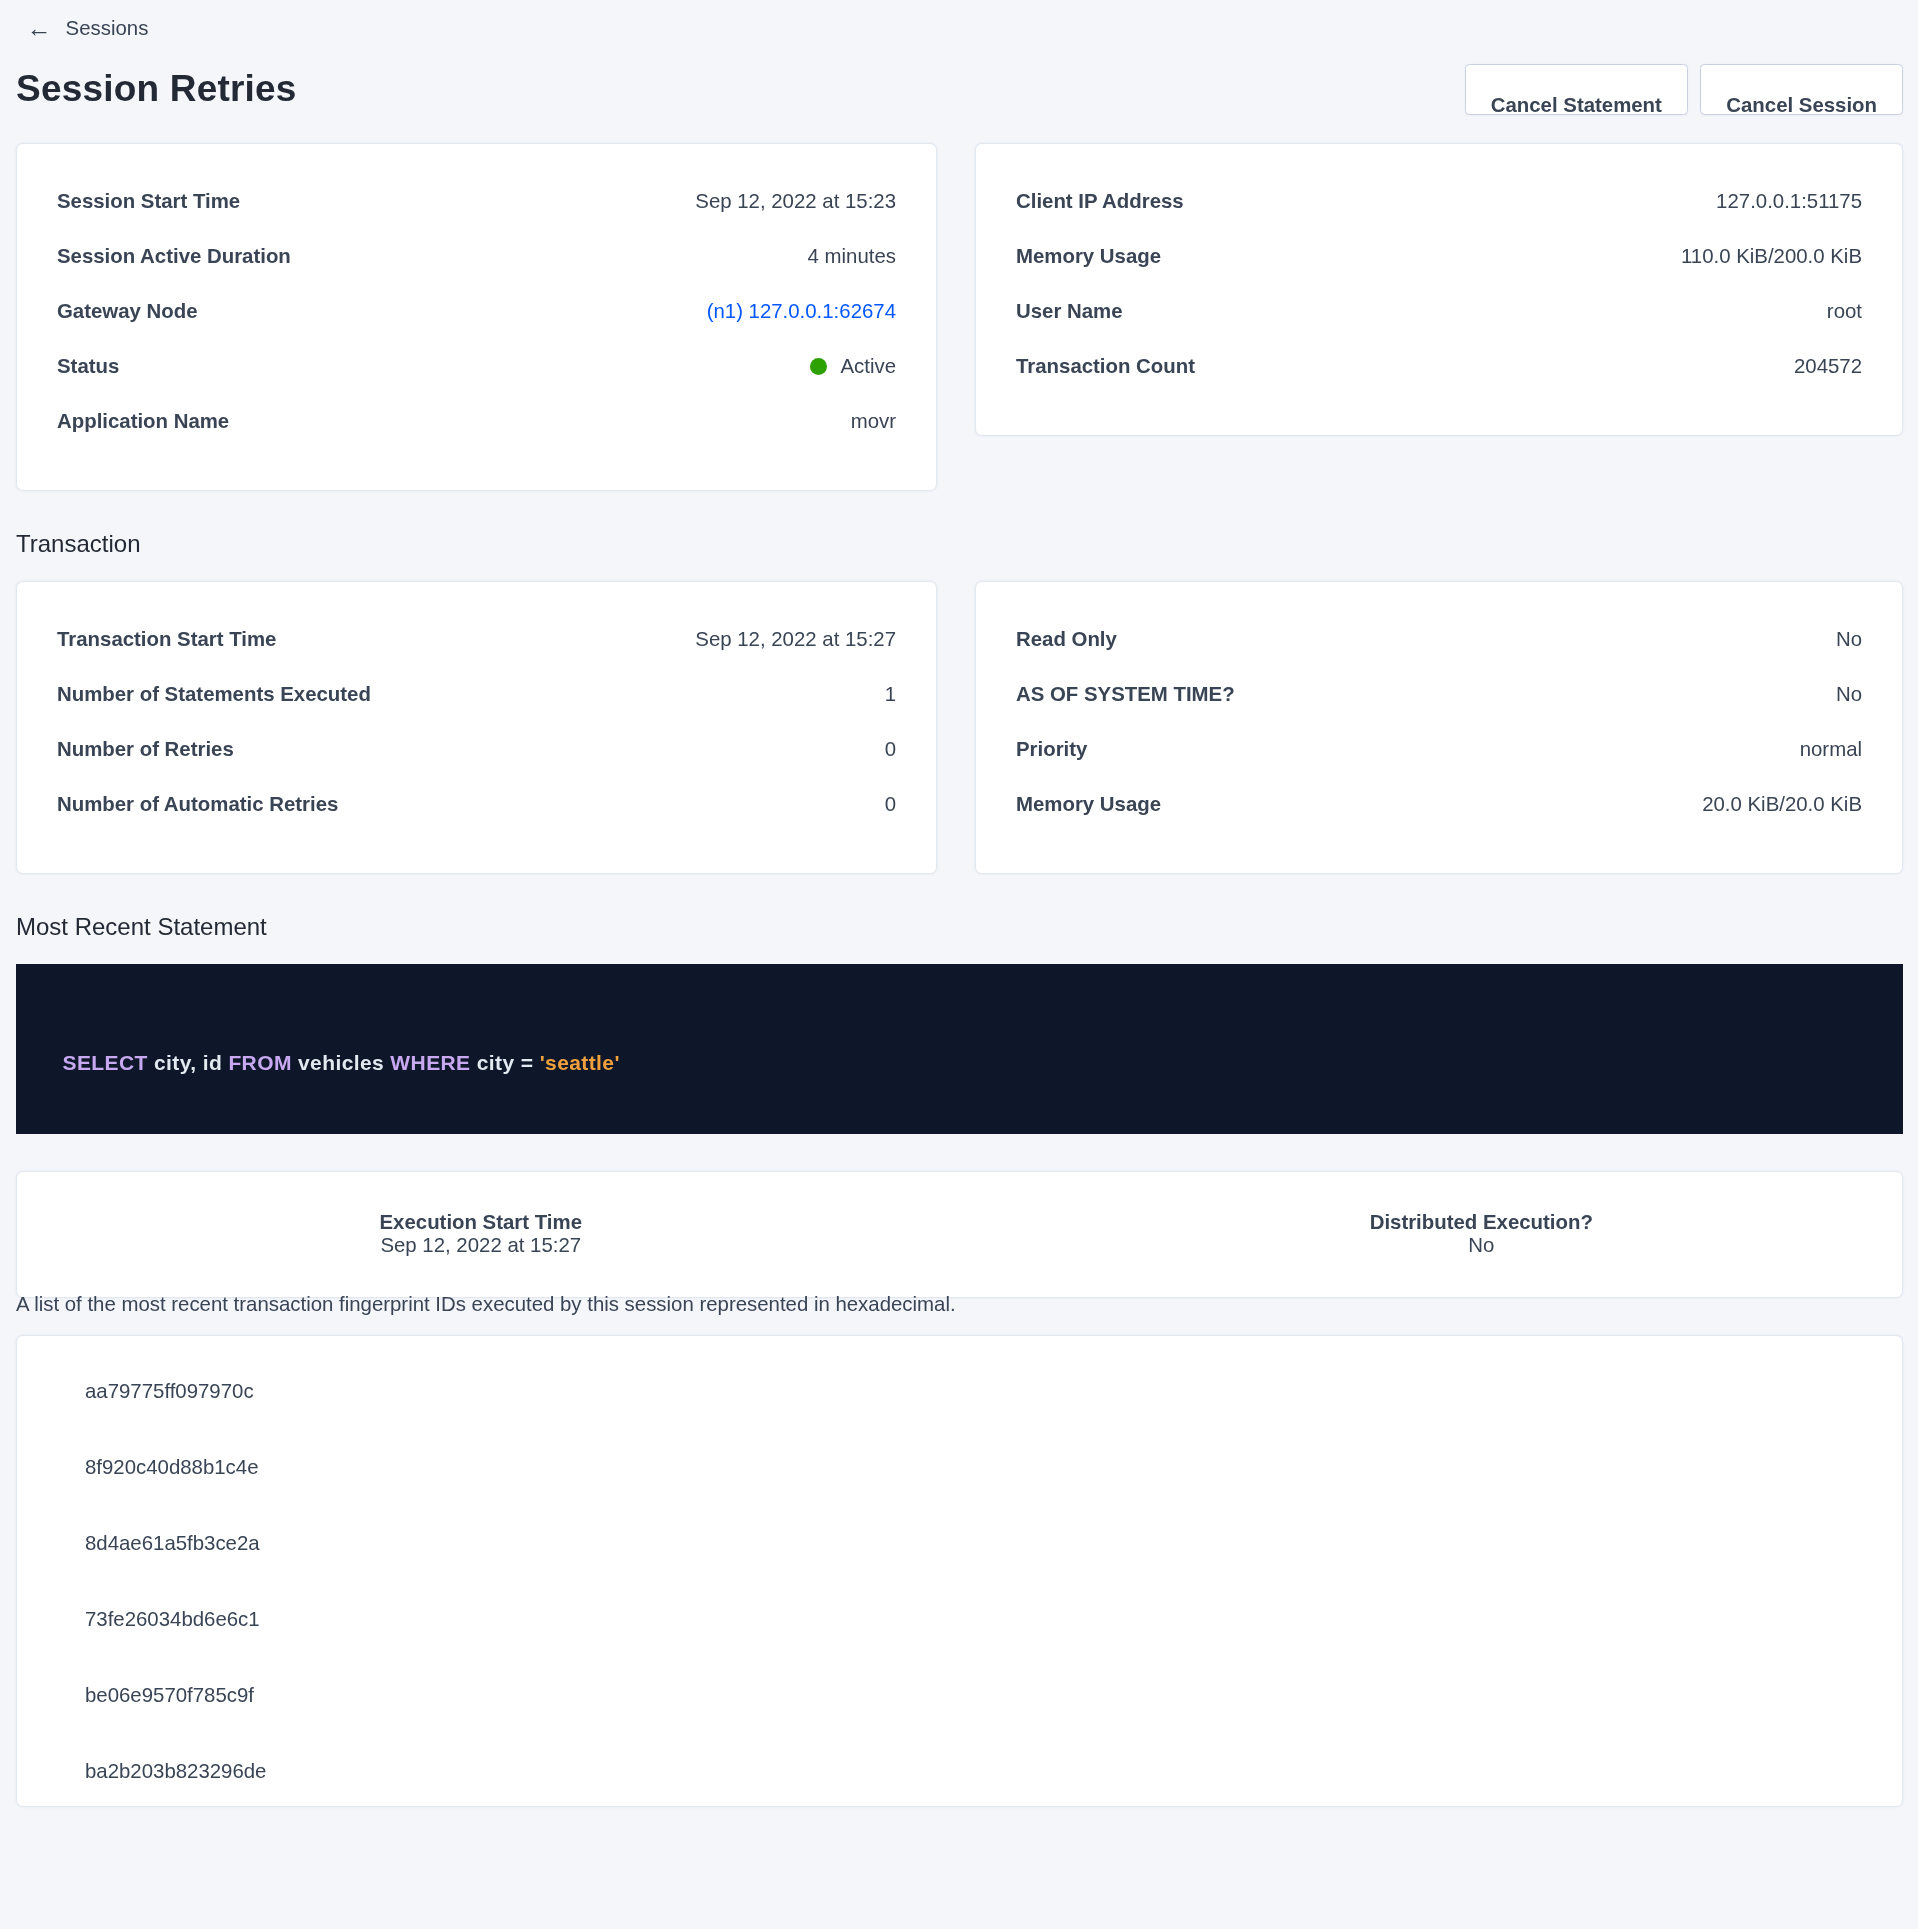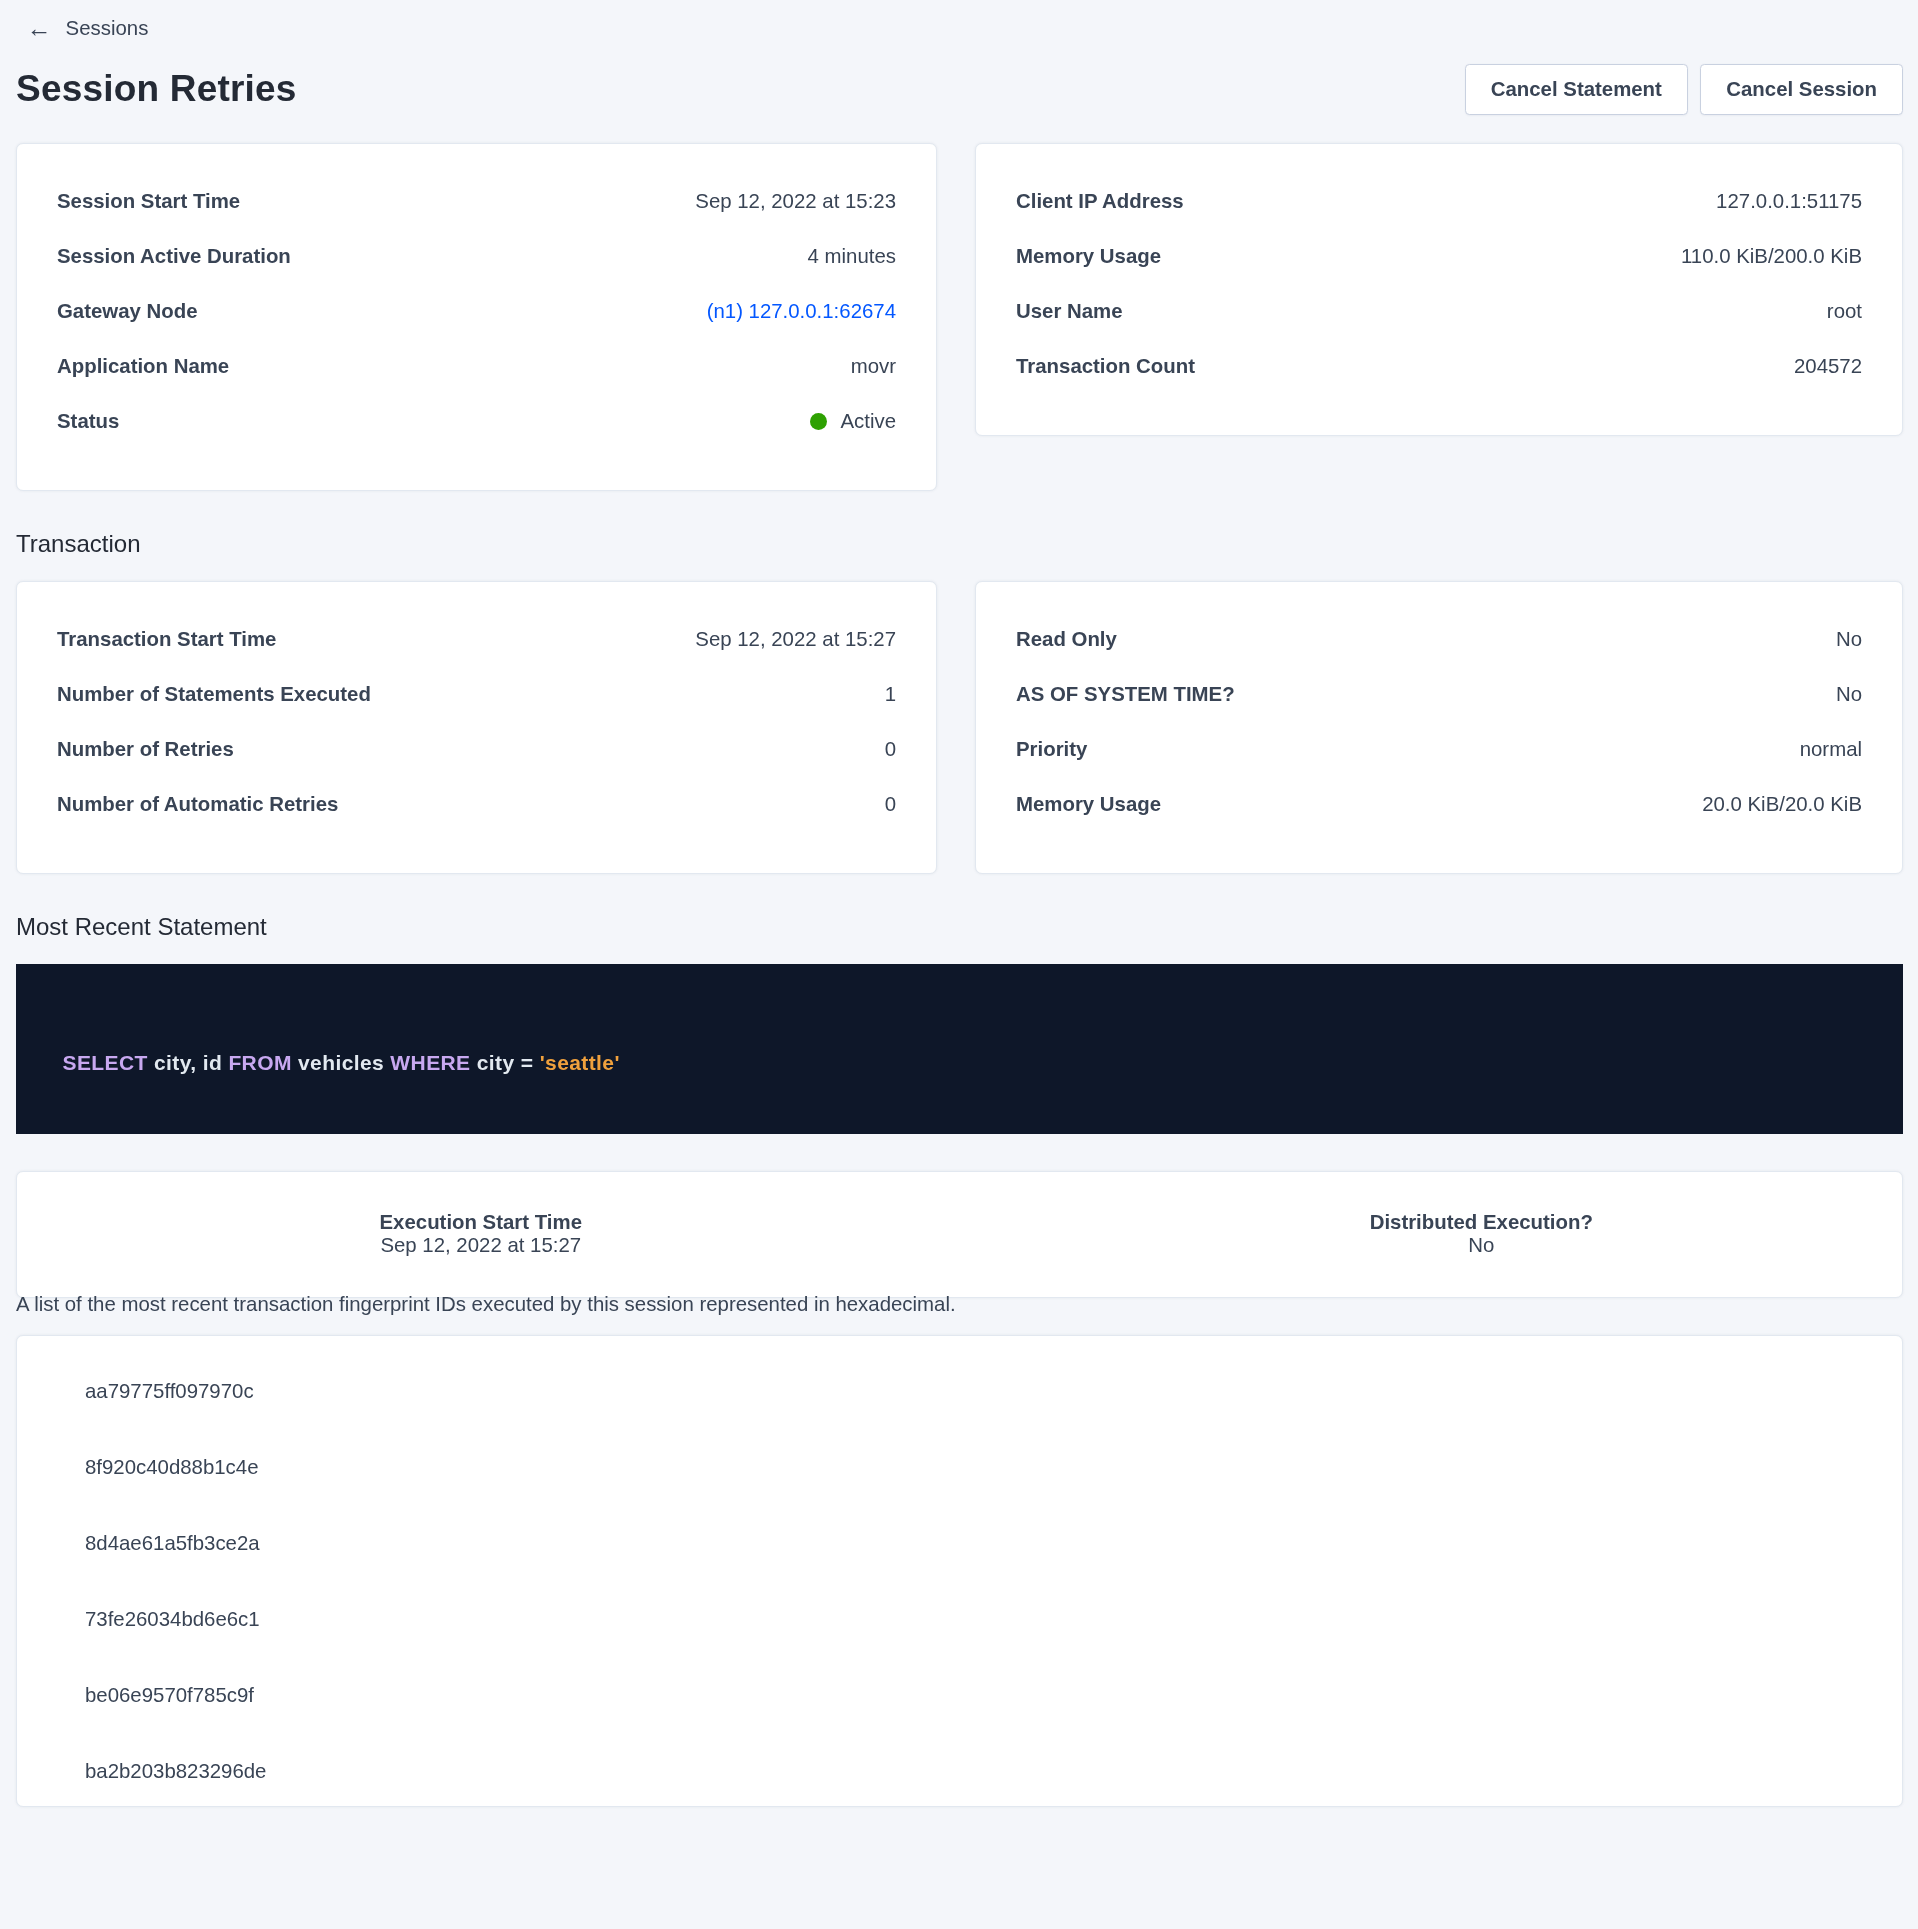--- a/index.html
+++ b/index.html
@@ -20,21 +20,21 @@
   .crumb .arrow{font-size:25px;line-height:1;color:var(--text);}
   .crumb .crumb-label{font-size:20.4px;color:var(--text);}
 
   
   .title-row{display:flex;justify-content:space-between;align-items:center;margin:23px 0 28px 0;}
   .title-row h1{margin:0;font-size:37px;font-weight:bold;color:var(--heading);letter-spacing:0.2px;}
   .btns{display:flex;gap:12.4px;}
   .btn{
     background:var(--card);border:0.9px solid var(--btn-border);border-radius:4.4px;
     font-family:"Liberation Sans",sans-serif;font-size:20.4px;font-weight:bold;color:var(--text);
-    padding:0 25px;height:51px;line-height:49px;cursor:pointer;box-shadow:0 0.9px 1.8px rgba(67,90,111,.06);
+    padding:16px 25px;height:51px;line-height:49px;cursor:pointer;box-shadow:0 0.9px 1.8px rgba(67,90,111,.06);
   }
 
   
   .card{
     background:var(--card);border:0.9px solid var(--border);border-radius:7px;
     box-shadow:0 0 2.7px rgba(67,90,111,.10);
   }
   .cards-row{display:flex;align-items:flex-start;gap:38px;}
   .card.info{padding:30px 40px 41px 40px;}
   .card.left-w{width:921px;flex:none;}
@@ -109,33 +109,33 @@
         </div>
 
         <div class="info-row type-link">
           <span class="row-label">Gateway Node</span>
           <span class="row-value">
 
             <span class="value-text">(n1) 127.0.0.1:62674</span>
           </span>
         </div>
 
-        <div class="info-row">
-          <span class="row-label">Application Name</span>
-          <span class="row-value">
-
-            <span class="value-text">movr</span>
-          </span>
-        </div>
-
         <div class="info-row type-status">
           <span class="row-label">Status</span>
           <span class="row-value">
             <span class="status-dot"></span>
             <span class="value-text">Active</span>
+          </span>
+        </div>
+
+        <div class="info-row">
+          <span class="row-label">Application Name</span>
+          <span class="row-value">
+
+            <span class="value-text">movr</span>
           </span>
         </div>
       </div>
     <div class="card info grow">
 
         <div class="info-row">
           <span class="row-label">Client IP Address</span>
           <span class="row-value">
 
             <span class="value-text">127.0.0.1:51175</span>

